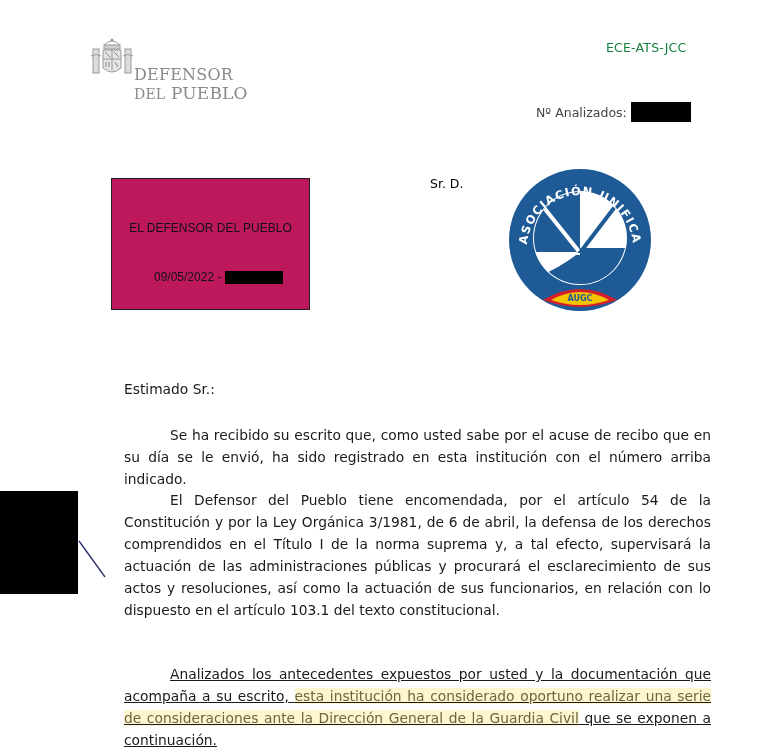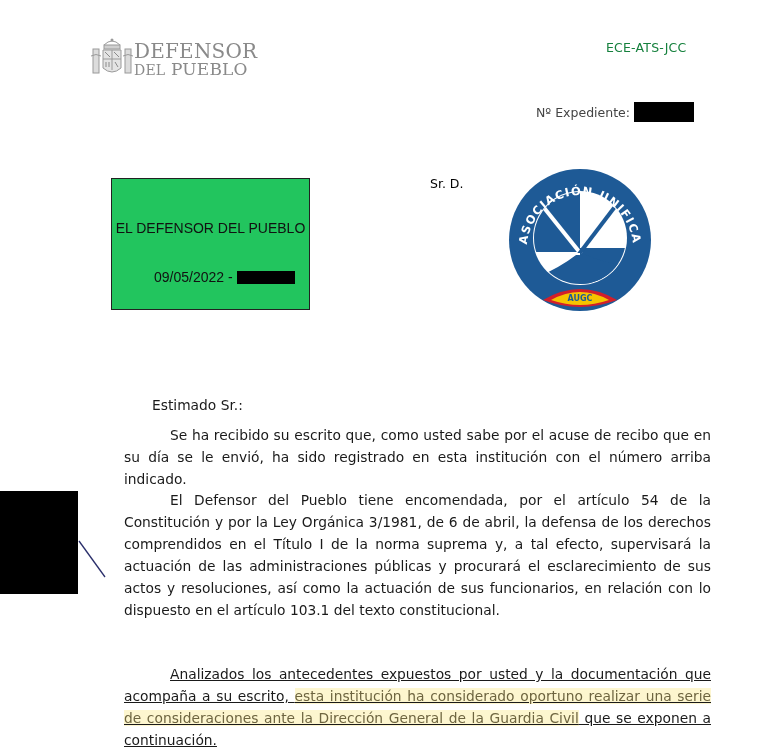--- a/index.html
+++ b/index.html
@@ -8,49 +8,49 @@
     background: #ffffff; position: relative;
     font-family: "DejaVu Sans", sans-serif;
     color: #1a1a1a;
   }
   .abs { position: absolute; }
 
   
   .logo { left: 90px; top: 36px; width: 160px; height: 48px; }
   .crest { position: absolute; left: 0; top: 0; width: 44px; height: 46px; }
   .logo-text { position: absolute; left: 44px; top: 6px; font-family: "DejaVu Serif", serif; color: #8a8a8a; line-height: 18px; }
-  .logo-l1 { font-size: 20px; letter-spacing: 0.2px; }
+  .logo-l1 { font-size: 16px; letter-spacing: 0.2px; margin-top: 24px; }
   .logo-l2 { font-size: 17px; letter-spacing: 0.2px; }
   .logo-l2 .small { font-size: 14px; }
 
   .ref-code { left: 606px; top: 40px; font-size: 12.5px; color: #15803d; letter-spacing: 0.2px; }
   .exp { left: 536px; top: 102px; font-size: 12.5px; color: #444; display: flex; align-items: center; }
   .redact { background: #000; display: inline-block; }
   .exp .redact { width: 60px; height: 20px; margin-left: 4px; }
 
   
   .stamp {
     left: 111px; top: 178px; width: 199px; height: 132px;
-    background: #22c55e; border: 1.5px solid #222;
-    font-family: "Liberation Sans", sans-serif; font-size: 14px; color: #111;
+    background: #be185d; border: 1.5px solid #222;
+    font-family: "Liberation Sans", sans-serif; font-size: 12px; color: #111;
     text-align: center; box-sizing: border-box;
   }
   .stamp .l1 { position: absolute; top: 43px; left: 0; right: 0; line-height: 13px; }
   .stamp .l2 { position: absolute; top: 56px; left: 0; right: 0; line-height: 13px; }
   .stamp .l3 { position: absolute; top: 80px; left: 0; right: 0; line-height: 13px; }
   .stamp .l4 { position: absolute; top: 92px; left: 42px; line-height: 13px; display: flex; align-items: center; }
   .stamp .l4 .redact { width: 58px; height: 13px; margin-left: 4px; }
 
   .srd { left: 430px; top: 176px; font-size: 12.5px; color: #000000; }
 
   .augc { left: 505px; top: 168px; width: 150px; height: 145px; }
 
   
   .text { font-size: 13.8px; line-height: 22px; color: #1a1a1a; }
-  .greeting { left: 124px; top: 394px; margin-left: 28px; }
+  .greeting { left: 124px; top: 378px; }
   .para { left: 124px; width: 587px; text-align: justify; text-align-last: left; }
   .p1 { top: 424px; }
   .p2 { top: 489px; }
   .p3 { top: 663px; text-decoration: underline; }
   .indent { display: inline-block; width: 46px; }
   .hl { background: #fdf6cf; color: #6e6540; }
 
   .left-redact { left: 0; top: 491px; width: 78px; height: 103px; }
   .margin-line { left: 78px; top: 540px; }
 </style>
@@ -75,21 +75,21 @@
   </svg>
   <div class="logo-text">
     <div class="logo-l1">DEFENSOR</div>
     <div class="logo-l2"><span class="small">DEL</span> <span>PUEBLO</span></div>
   </div>
 </div>
 
 <div class="abs ref-code">ECE-ATS-JCC</div>
 
 <div class="abs exp">
-  <span>Nº Expediente:</span>
+  <span>Nº Analizados:</span>
   <span class="redact"></span>
 </div>
 
 <div class="abs stamp">
   <div class="l1">EL DEFENSOR DEL PUEBLO</div>
   <div class="l4">
     <span>09/05/2022 -</span>
     <span class="redact"></span>
   </div>
 </div>

